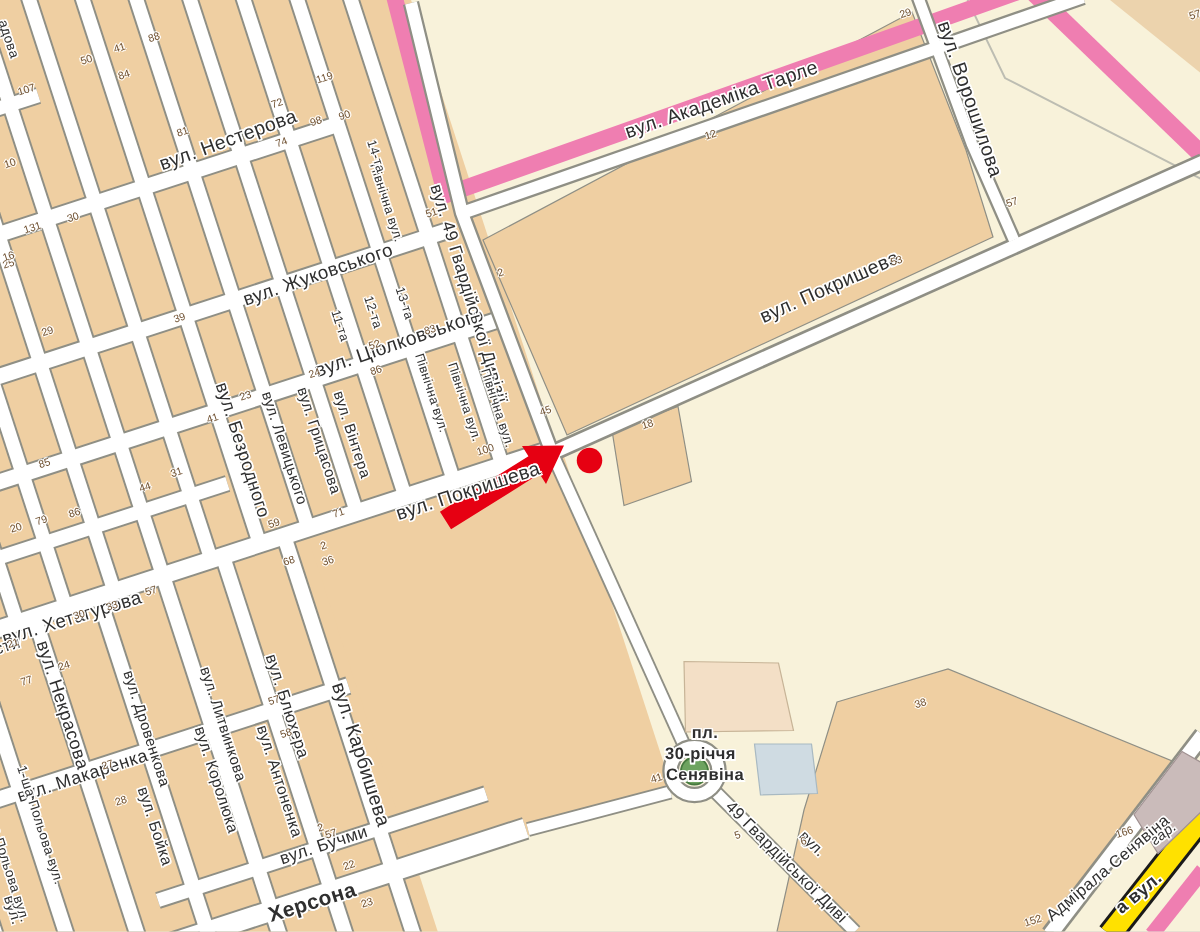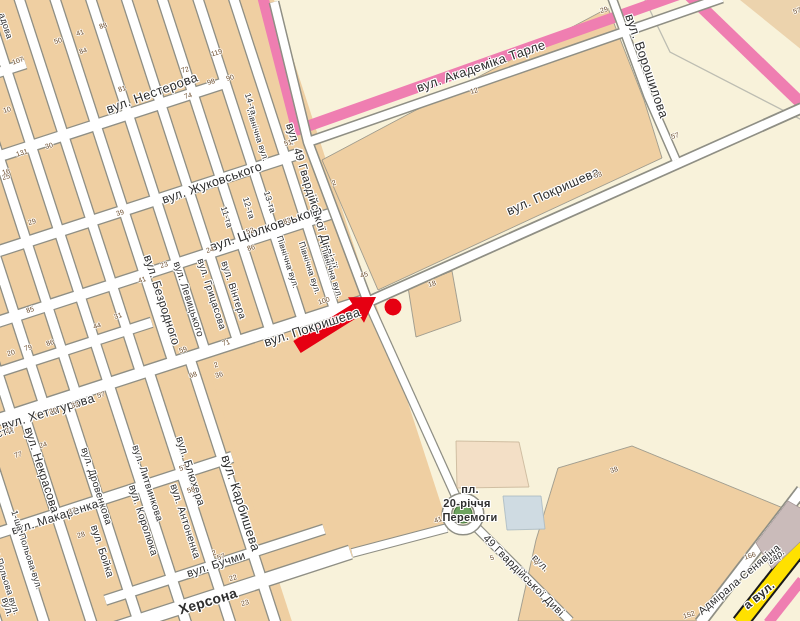--- a/index.html
+++ b/index.html
@@ -183,22 +183,22 @@
       <div class="lbl" style="left: 288px; top: 262px; font-size: 8.5px; transform: translate(-50%, -50%) rotate(72deg);">Північна вул.</div>
       <div class="lbl" style="left: 310px; top: 268px; font-size: 8.5px; transform: translate(-50%, -50%) rotate(72deg);">Північна вул.</div>
       <div class="lbl" style="left: 332px; top: 272px; font-size: 8.5px; transform: translate(-50%, -50%) rotate(72deg);">Північна вул.</div>
       <div class="lbl" style="left: 227px; top: 217px; font-size: 8.5px; transform: translate(-50%, -50%) rotate(72deg);">11-та</div>
       <div class="lbl" style="left: 249px; top: 208px; font-size: 8.5px; transform: translate(-50%, -50%) rotate(72deg);">12-та</div>
       <div class="lbl" style="left: 270px; top: 202px; font-size: 8.5px; transform: translate(-50%, -50%) rotate(72deg);">13-та</div>
       <div class="lbl" style="left: 251px; top: 104px; font-size: 8.5px; transform: translate(-50%, -50%) rotate(72deg);">14-та</div>
       <div class="lbl" style="left: 5px; top: 431px; font-size: 11px; transform: translate(-50%, -50%) rotate(-17deg);">сти</div>
       <div class="lbl" style="left: 6px; top: 26px; font-size: 9px; transform: translate(-50%, -50%) rotate(72deg);">адова</div>
       <div class="lbl" style="left: 470px; top: 489px; font-size: 11px; transform: translate(-50%, -50%) rotate(0deg); font-weight: bold;">пл.</div>
-      <div class="lbl" style="left: 467px; top: 503px; font-size: 11px; transform: translate(-50%, -50%) rotate(0deg); font-weight: bold;">20-річчя</div>
-      <div class="lbl" style="left: 470px; top: 517px; font-size: 11px; transform: translate(-50%, -50%) rotate(0deg); font-weight: bold;">Перемоги</div>
+      <div class="lbl" style="left: 467px; top: 503px; font-size: 11px; transform: translate(-50%, -50%) rotate(0deg); font-weight: bold;">30-річчя</div>
+      <div class="lbl" style="left: 470px; top: 517px; font-size: 11px; transform: translate(-50%, -50%) rotate(0deg); font-weight: bold;">Сенявіна</div>
       <div class="lbl" style="left: 739px; top: 579px; font-size: 11px; transform: translate(-50%, -50%) rotate(-40deg);">Адмірала Сенявіна</div>
       <div class="lbl" style="left: 776px; top: 556px; font-size: 9.5px; transform: translate(-50%, -50%) rotate(-38deg); font-style: italic;">гар.</div>
       <div class="lbl" style="left: 759px; top: 595px; font-size: 12px; transform: translate(-50%, -50%) rotate(-40deg); font-weight: bold;">а вул.</div>
       <div class="hn" style="left: 54px; top: 37px; transform: rotate(-18deg);">50</div>
       <div class="hn" style="left: 76px; top: 29px; transform: rotate(-18deg);">41</div>
       <div class="hn" style="left: 99px; top: 22px; transform: rotate(-18deg);">88</div>
       <div class="hn" style="left: 79px; top: 47px; transform: rotate(-18deg);">84</div>
       <div class="hn" style="left: 12px; top: 57px; transform: rotate(-18deg);">107</div>
       <div class="hn" style="left: 3px; top: 106px; transform: rotate(-18deg);">10</div>
       <div class="hn" style="left: 2px; top: 173px; transform: rotate(-18deg);">25</div>

